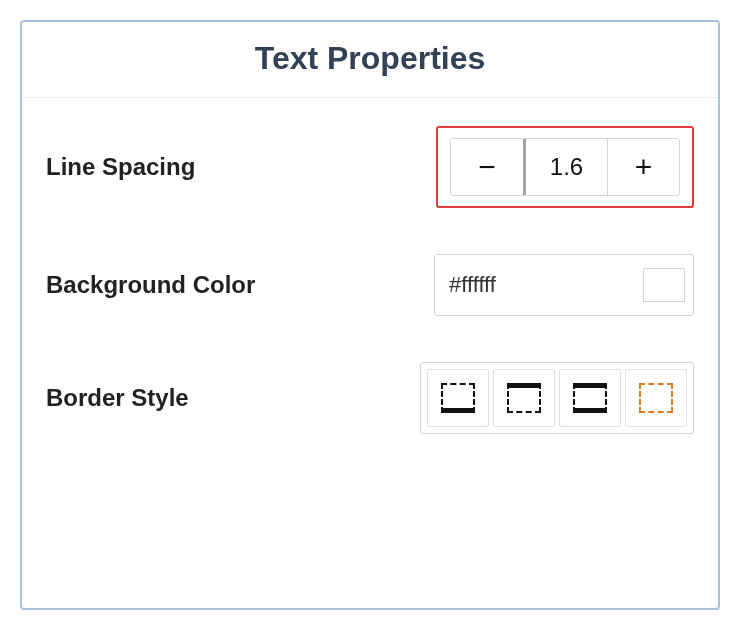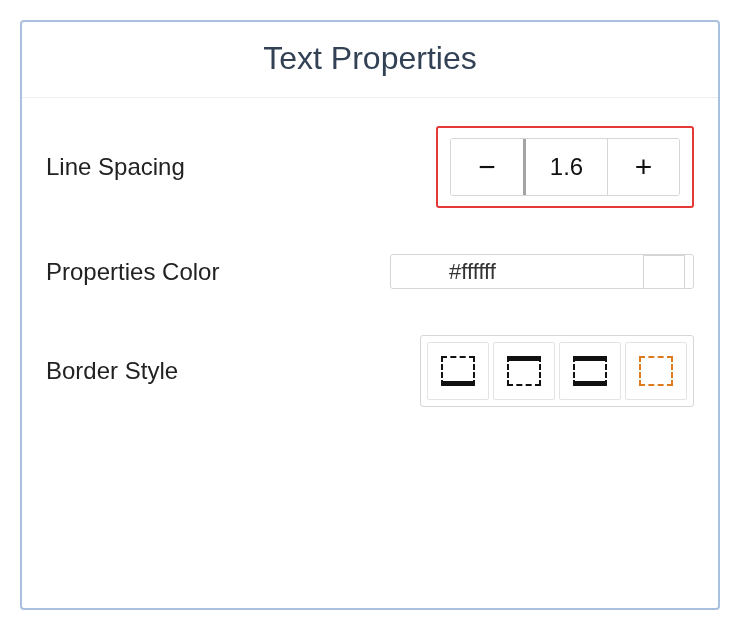--- a/index.html
+++ b/index.html
@@ -18,35 +18,36 @@
     overflow: hidden;
   }
   .header {
     text-align: center;
     padding: 18px 0 20px 0;
     border-bottom: 1px solid #eee;
   }
   .header-title {
     font-size: 32px;
     color: #334155;
-    font-weight: 400;
+    font-weight: 700;
   }
   .rows {
     padding: 28px 24px 20px 24px;
   }
   .row {
     display: flex;
     align-items: center;
     justify-content: space-between;
     margin-bottom: 46px;
   }
   .row:last-child { margin-bottom: 0; gap: 48px; }
   .label {
     font-size: 24px;
     color: #222;
+    font-weight: bold;
   }
   
   .stepper-wrap {
     border: 2px solid #e53935;
     border-radius: 3px;
     padding: 10px 12px;
   }
   .stepper {
     display: flex;
     border: 1px solid #d6d6d6;
@@ -89,22 +90,21 @@
     font-size: 26px;
     color: #111;
   }
   
   .color-group {
     display: flex;
     align-items: center;
     border: 1px solid #d6d6d6;
     border-radius: 3px;
     overflow: hidden;
-    height: 35px;
-    padding-left: 44px;
+    height: 62px;
   }
   .color-text {
     width: 200px;
     height: 100%;
     border: none;
     padding: 0 14px;
     font-size: 22px;
     color: #333;
     outline: none;
   }
@@ -168,21 +168,21 @@
           <div class="val">1.6</div>
           <div class="btn">
             <span>+</span>
           </div>
         </div>
       </div>
     </div>
 
 
     <div class="row">
-      <span class="label">Properties Color</span>
+      <span class="label">Background Color</span>
       <div class="color-group">
         <input class="color-text" type="text" value="#ffffff" style="">
         <div class="swatch" style="background: rgb(255, 255, 255);"></div>
       </div>
     </div>
 
     <div class="row">
       <span class="label">Border Style</span>
       <div class="border-group">
         <div class="border-opt">

